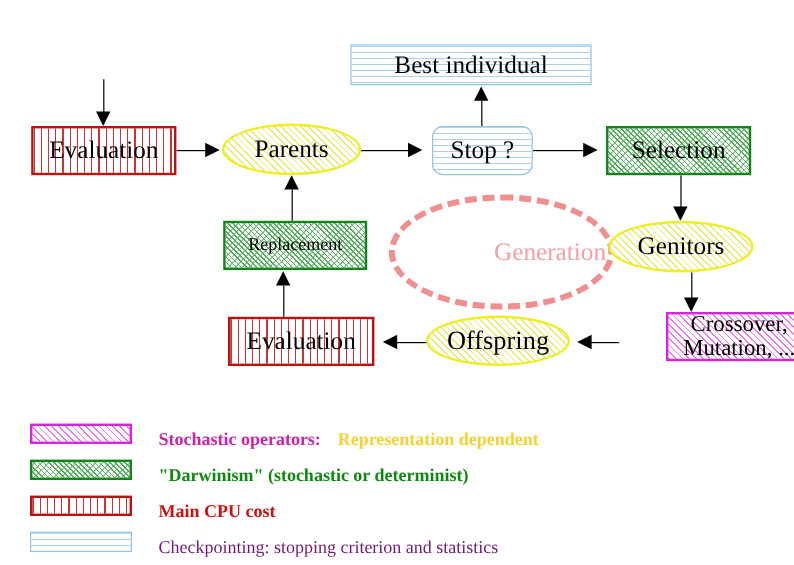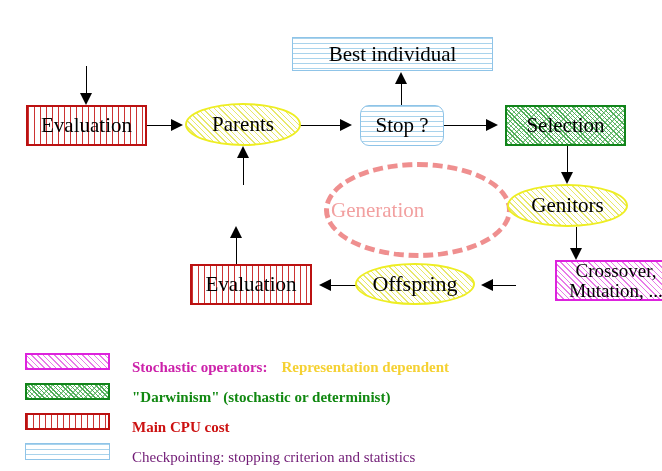--- a/index.html
+++ b/index.html
@@ -78,21 +78,21 @@
   }
 
   
   #generation-ellipse {
     position: absolute;
     border: 5px dashed #ef8f8f;
     border-radius: 50%;
     background: transparent;
     display: flex;
     align-items: center;
-    justify-content: flex-start;
+    justify-content: flex-end;
     color: #f2a0a0;
     z-index: 1;
   }
 
   
   .edge {
     position: absolute;
     background: #000000;
     z-index: 2;
   }
@@ -153,20 +153,23 @@
   </div>
 
   <div class="node ellipse fill-yellow" style="left:355px; top:263px; width:120px; height:42px; font-size:22px;">
     <span class="label">Offspring</span>
   </div>
 
   <div class="node box fill-red" style="left:190px; top:264px; width:122px; height:41px; font-size:21px;">
     <span class="label">Evaluation</span>
   </div>
 
+  <div class="node box fill-green" style="left:186px; top:184px; width:120px; height:41px; font-size:15px;">
+    <span class="label">Replacement</span>
+  </div>
 
   <div id="generation-ellipse" style="left:324px; top:162px; width:178px; height:86px;">
     <span class="label" style="font-size:21px;">Generation</span>
   </div>
 
   <div class="edge v" style="left:86px; top:66px; height:28px;"></div>
   <div class="arrow down" style="left:80px; top:93px;"></div>
 
   <div class="edge h" style="left:147px; top:125px; width:26px;"></div>
   <div class="arrow right" style="left:171px; top:119px;"></div>

